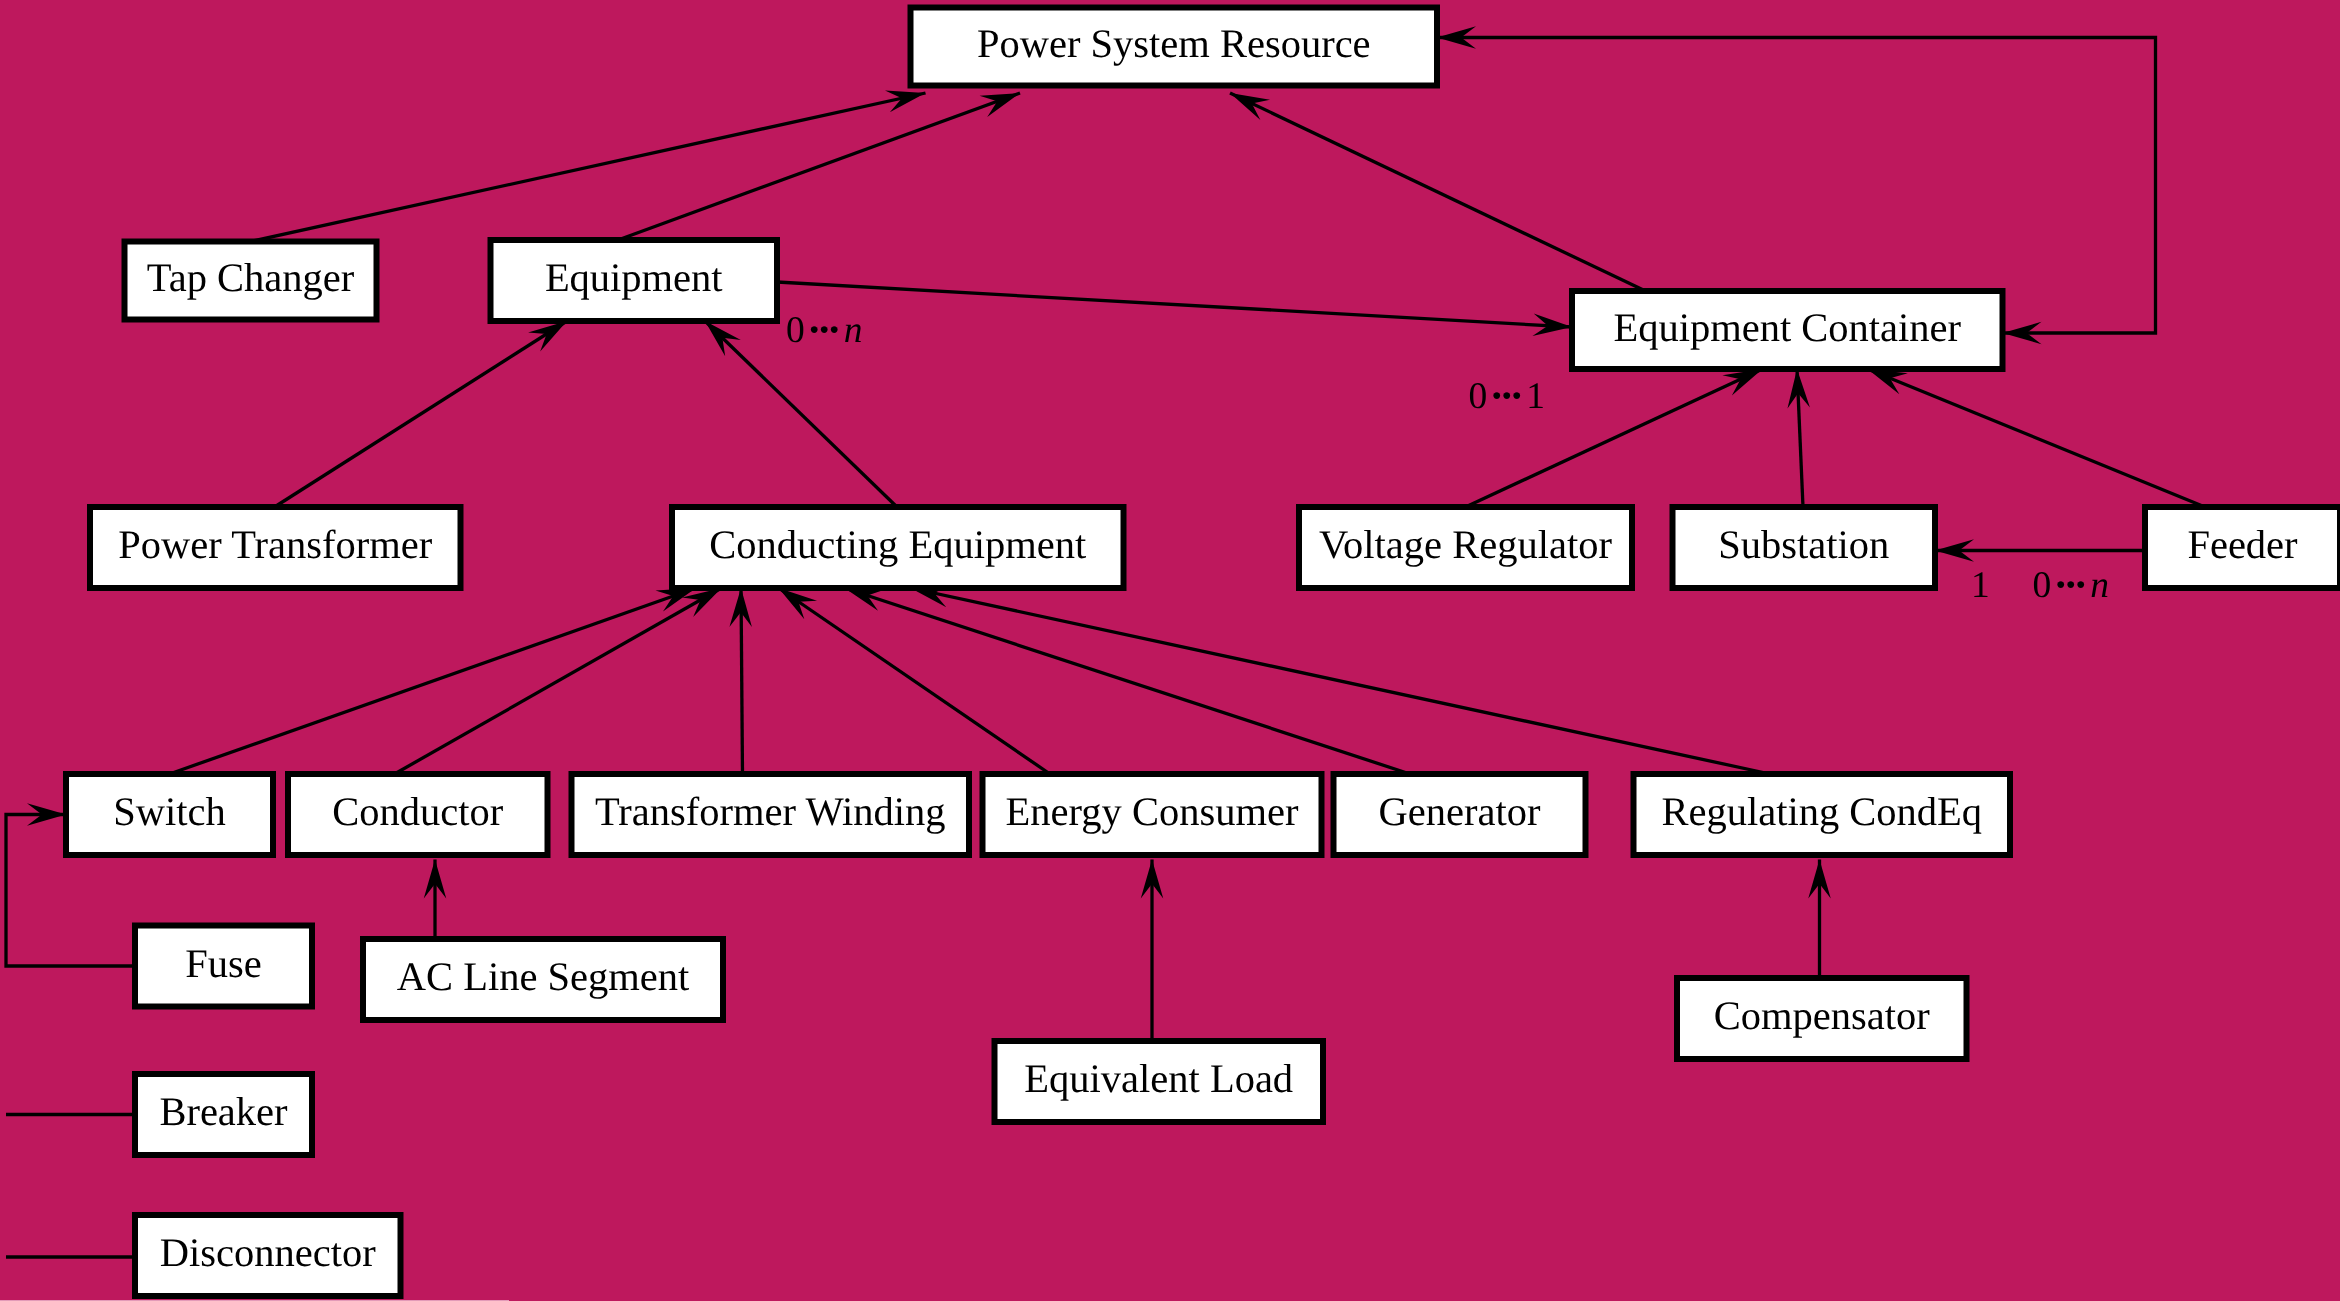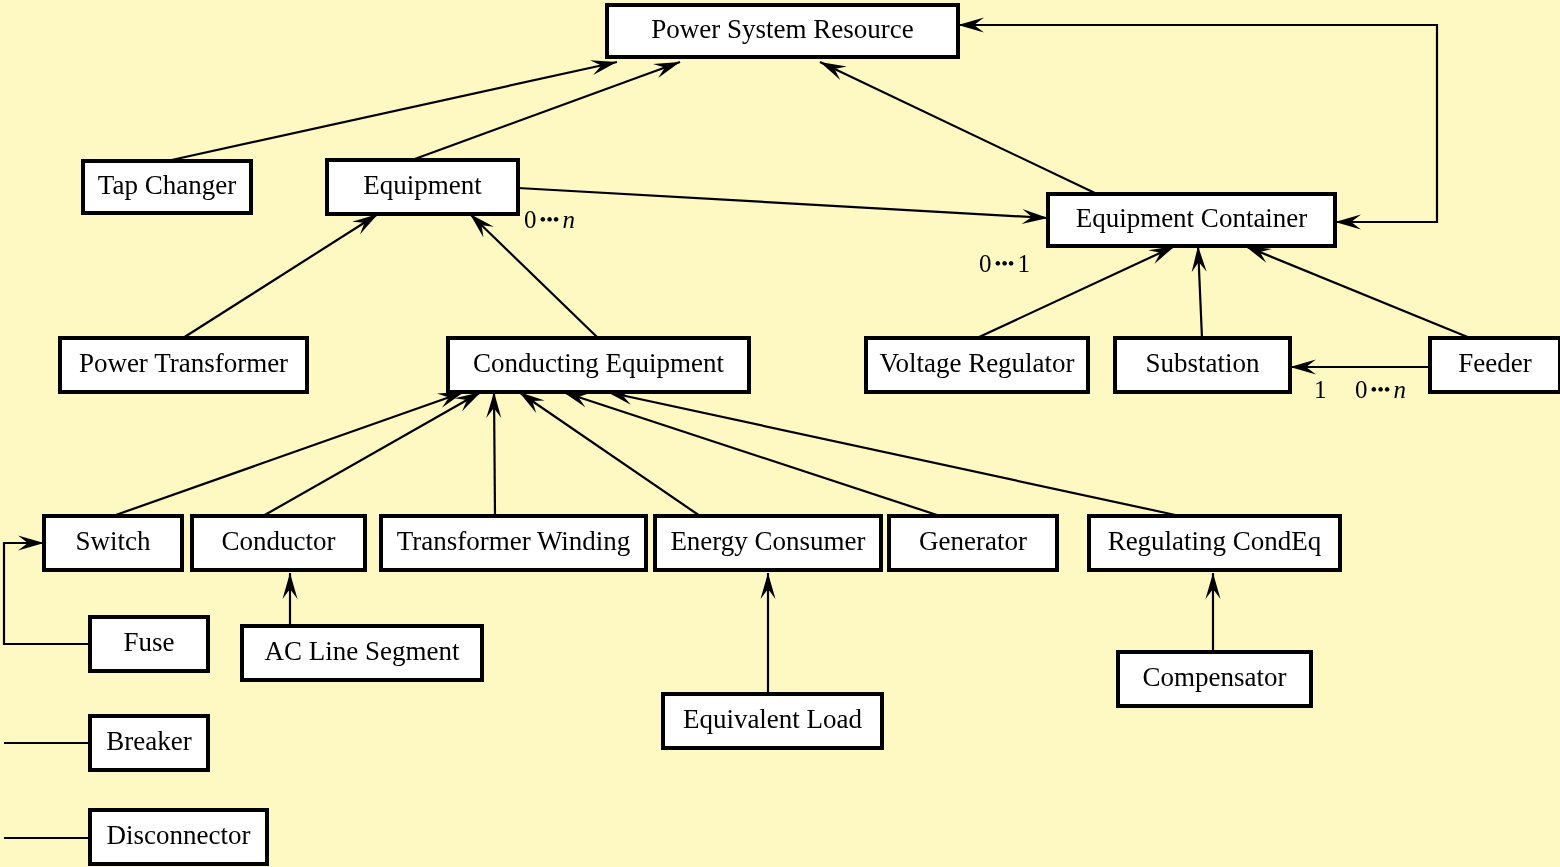--- a/index.html
+++ b/index.html
@@ -8,21 +8,21 @@
     padding: 0;
     background: #ffffff;
   }
   body {
     font-family: "Liberation Serif", "DejaVu Serif", serif;
   }
   #diagram-root {
     position: relative;
     width: 1560px;
     height: 867px;
-    background: #fef9c3;
+    background: #be185d;
     overflow: hidden;
   }
   svg#diagram-canvas {
     position: absolute;
     top: 0;
     left: 0;
     width: 1560px;
     height: 867px;
     display: block;
   }

